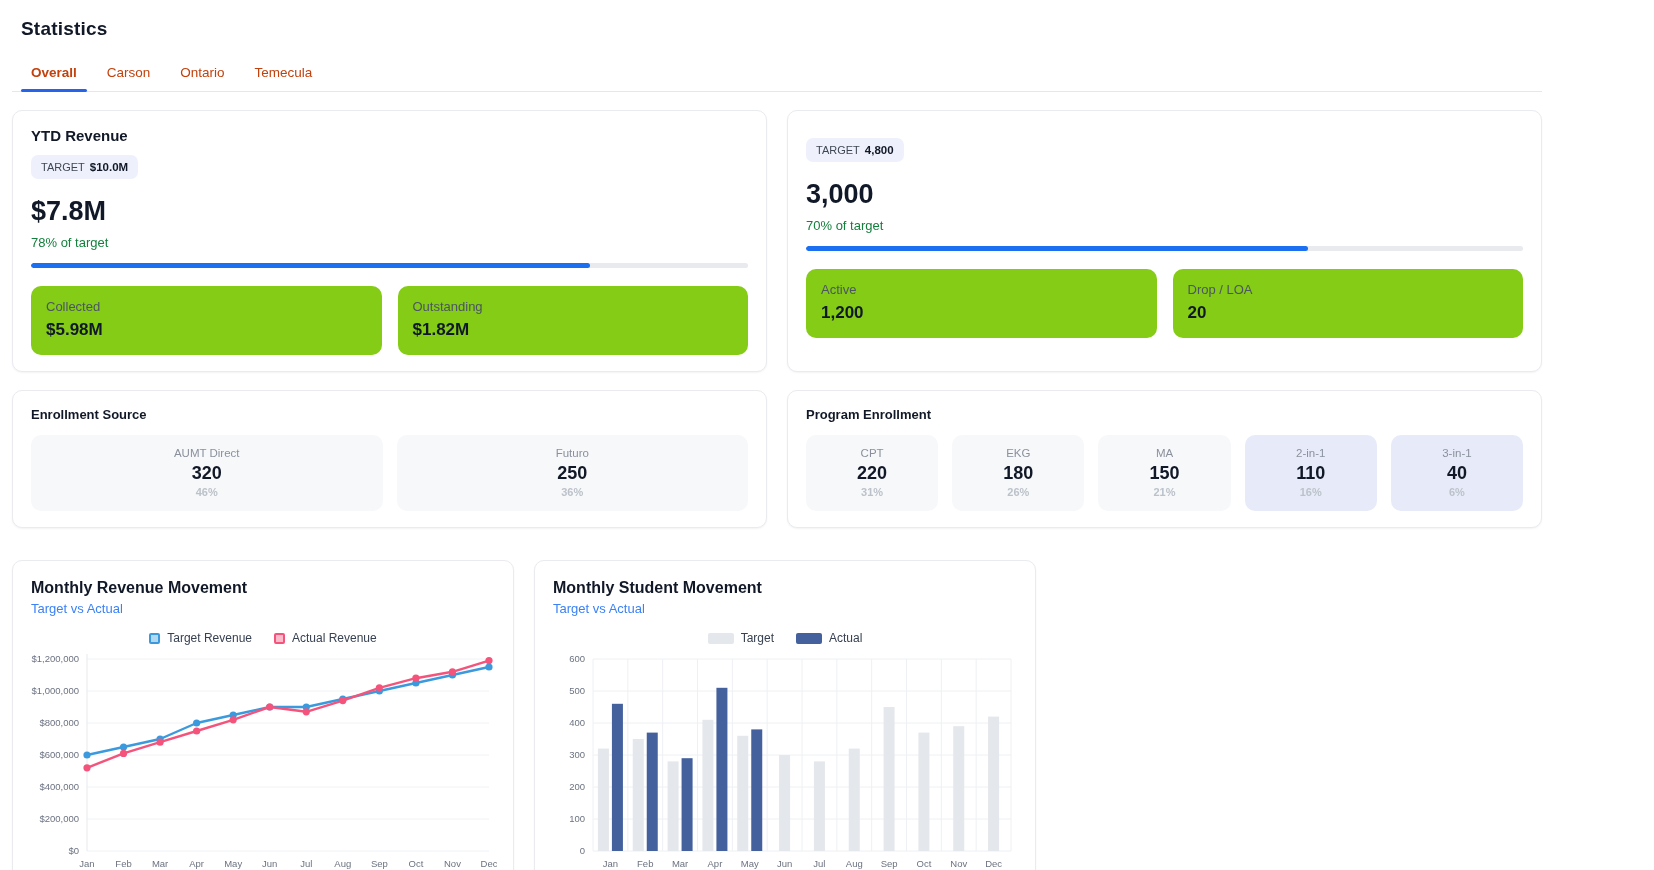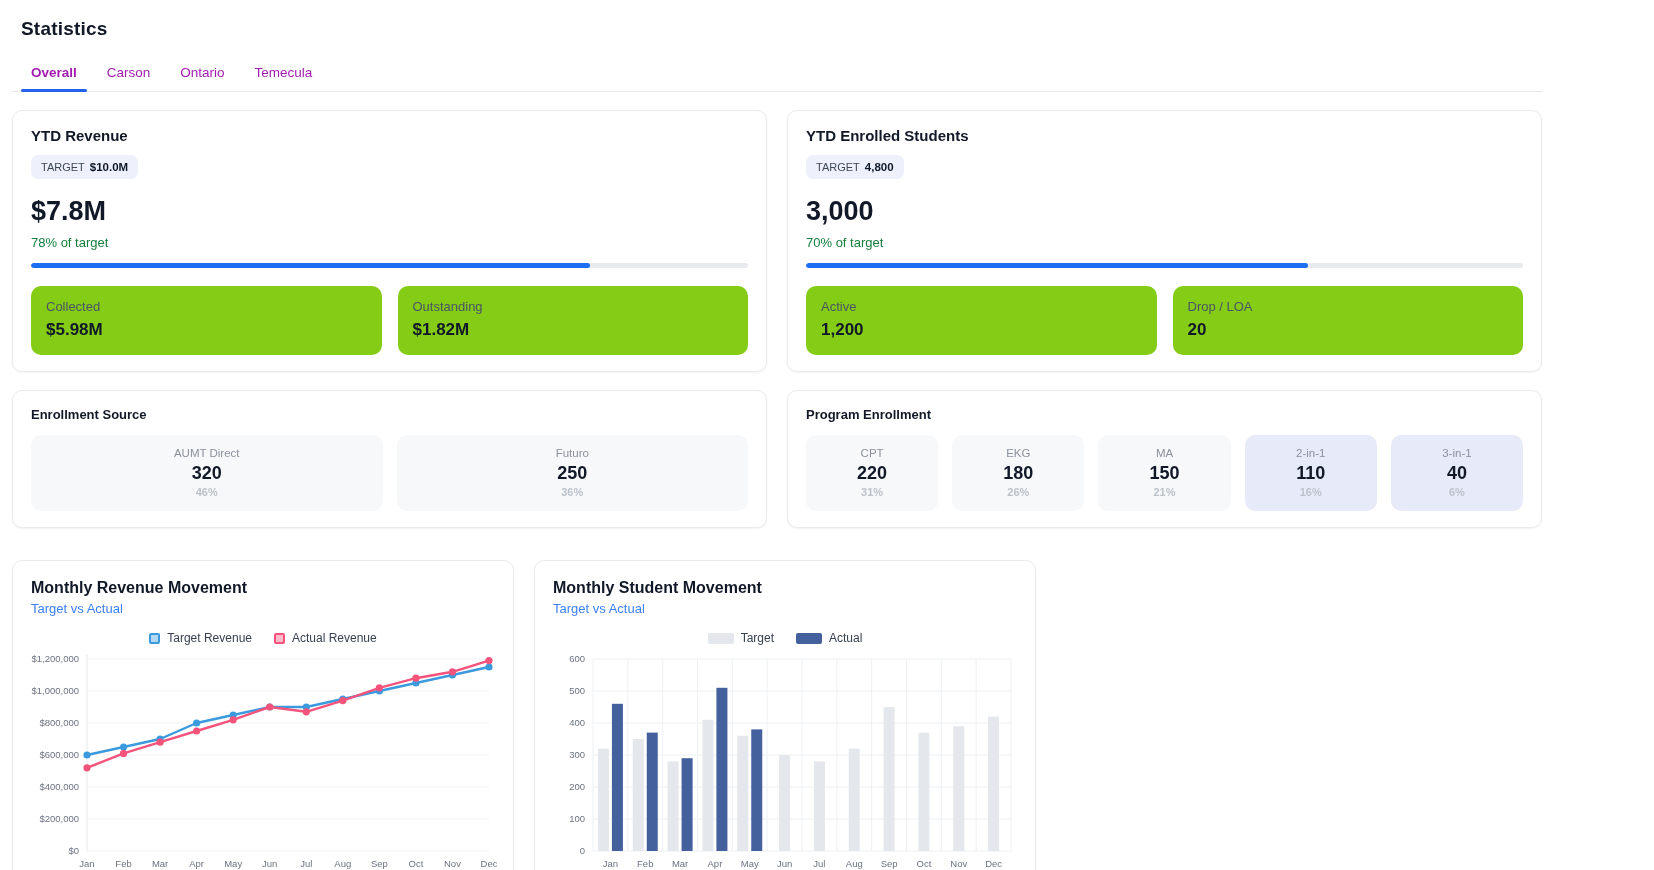--- a/index.html
+++ b/index.html
@@ -1,21 +1,21 @@
 <!DOCTYPE html>
 <html><head>
 <meta charset="utf-8">
 <style>
   * { box-sizing: border-box; }
   body { margin:0; background:#fff; color:#111827; font-family:"Liberation Sans", sans-serif; }
   .page { padding:10px 0 24px 12px; width:1654px; }
   .page-title { font-size:19px; font-weight:700; margin:8px 0 16px 9px; letter-spacing:.2px; }
 
   .tabbar { display:flex; gap:10px; border-bottom:1px solid #e5e7eb; width:1530px; padding-left:9px; }
-  .tab { padding:9px 10px 11px; font-size:13.5px; color:#a21caf; cursor:pointer; position:relative; }
+  .tab { padding:9px 10px 11px; font-size:13.5px; color:#c2410c; cursor:pointer; position:relative; }
   .tab.active { font-weight:600; }
   .tab.active::after { content:""; position:absolute; left:0; right:0; bottom:-1px; height:3px; background:#2563eb; border-radius:2px; }
 
   .row { display:flex; gap:20px; margin-top:18px; width:1530px; }
   .card { background:#fff; border:1px solid #e9ebef; border-radius:10px; box-shadow:0 1px 2px rgba(16,24,40,.05); padding:16px 18px; }
   .row1 .card, .row2 .card { flex:1; }
   .row3 { width:auto; margin-top:32px; }
   .chart-card { width:502px; flex:none; padding:18px 18px 14px; }
 
   .kpi-title { font-size:15px; font-weight:600; }
@@ -76,21 +76,20 @@
             <div class="val">$5.98M</div>
           </div>
           <div class="statbox">
             <div class="lbl">Outstanding</div>
             <div class="val">$1.82M</div>
           </div>
         </div>
     </section>
 
     <section class="card">
-      <div class="kpi-title">YTD Enrolled Students</div>
       <div class="badge">
         <span>TARGET</span>
         <b>4,800</b>
       </div>
       <div class="bigval">3,000</div>
       <div class="subtext">70% of target</div>
       <div class="progress">
         <div id="students-progress-fill" style="width: 70%; background: rgb(29, 111, 242);"></div>
       </div>
       <div class="statrow" id="students-stats">

